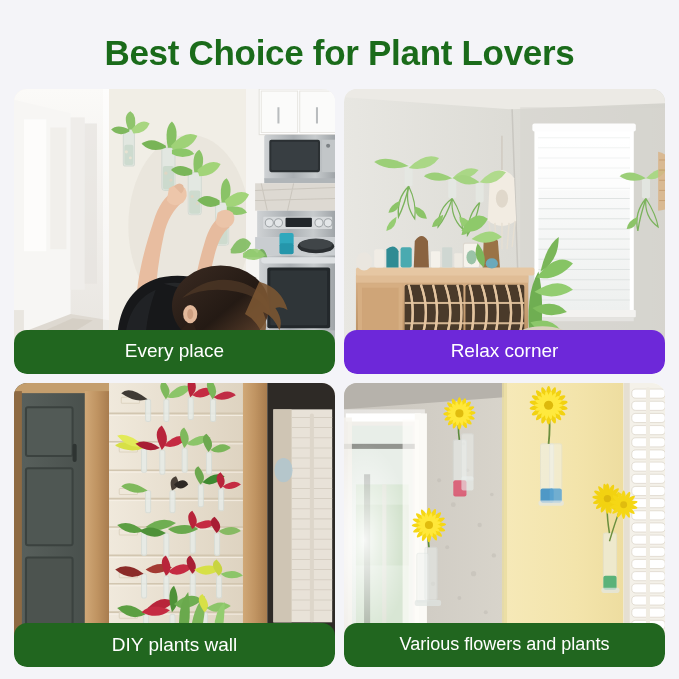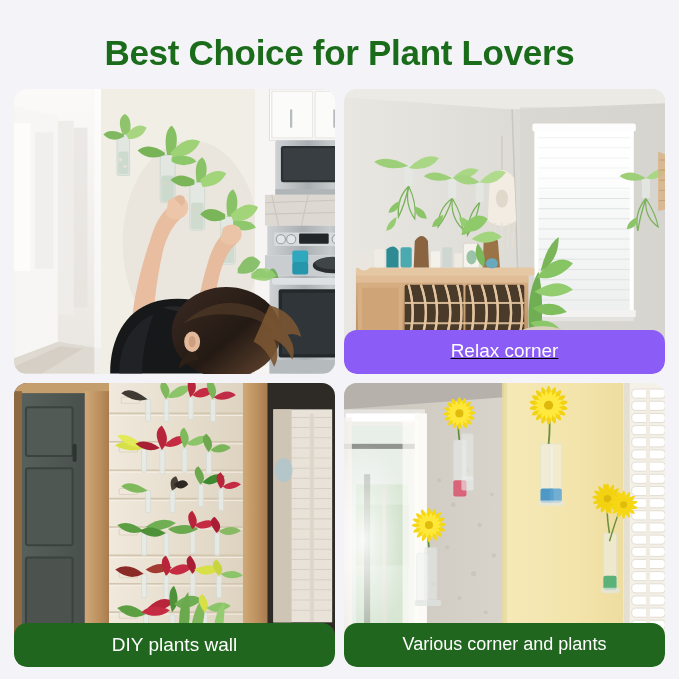--- a/index.html
+++ b/index.html
@@ -230,20 +230,23 @@
           <path d="M150 192 q22 -4 40 8 q-18 -2 -40 -8 z" fill="#2c2e31" opacity=".7"></path>
 
           <ellipse cx="206" cy="214" rx="48" ry="40" fill="url(#hairA)"></ellipse>
           <path d="M168 206 q26 -24 56 -16 q28 8 32 34 q-10 -20 -34 -24 q-30 -6 -54 6 z" fill="#4a3525" opacity=".85"></path>
           <path d="M244 190 q22 6 28 28 q-6 -4 -12 -2 q8 12 4 22 q-6 -14 -16 -18 q6 14 0 24 q-6 -16 -18 -22 z" fill="#7a5532" opacity=".9"></path>
           <path d="M178 228 q-12 6 -14 18 q10 -8 18 -8 z" fill="#2d2017"></path>
 
           <ellipse cx="176" cy="222" rx="7" ry="9" fill="#e3b99b"></ellipse>
           <ellipse cx="176" cy="222" rx="3" ry="5" fill="#cd9e80"></ellipse>
         </svg>
+      </div>
+      <div class="caption-bar" style="background: rgb(33, 102, 31);">
+        <span class="caption-text">Every place</span>
       </div>
     </div>
 
     <div class="card">
       <div class="photo">
         <svg viewBox="0 0 321 250" preserveAspectRatio="xMidYMid slice">
           <defs>
             <linearGradient id="wallB" x1="0" y1="0" x2="1" y2="0">
               <stop offset="0" stop-color="#e8e7e2"></stop>
                 <stop offset="0.55" stop-color="#dcdbd5"></stop>
@@ -364,21 +367,21 @@
           <path d="M186 250 q-6 -46 8 -70 q6 26 2 70 z" fill="#6fae52"></path>
           <path d="M192 186 q20 -26 36 -14 q-16 18 -36 14" fill="#86c464"></path>
           <path d="M190 200 q24 -16 38 -2 q-20 12 -38 2" fill="#93cd70"></path>
           <path d="M188 216 q22 -10 34 4 q-20 8 -34 -4" fill="#7fbd5d"></path>
           <path d="M186 230 q20 -6 30 8 q-20 6 -30 -8" fill="#8cc76a"></path>
           <path d="M196 180 q6 -26 18 -34 q0 24 -18 34" fill="#7ab659"></path>
           <ellipse cx="198" cy="244" rx="26" ry="10" fill="#d9cfbe"></ellipse>
           <path d="M176 244 h44 l-4 6 h-36 z" fill="#cfc3ae"></path>
         </svg>
       </div>
-      <div class="caption-bar" style="background: #8b5cf6; text-decoration: underline;">
+      <div class="caption-bar" style="background: #6d28d9;">
         <span class="caption-text">Relax corner</span>
       </div>
     </div>
 
     <div class="card">
       <div class="photo">
         <svg viewBox="0 0 321 250" preserveAspectRatio="xMidYMid slice">
           <defs>
             <linearGradient id="shipC" x1="0" y1="0" x2="1" y2="0">
               <stop offset="0" stop-color="#f0e9dc"></stop>
@@ -734,18 +737,18 @@
                 <ellipse rx="2.6" ry="14" transform="rotate(104)"></ellipse>
                   <ellipse rx="2.6" ry="14" transform="rotate(130)"></ellipse>
                 <ellipse rx="2.6" ry="14" transform="rotate(156)"></ellipse>
               </g>
               <circle r="3.4" fill="#e0bc0e"></circle>
             </g>
           </g>
         </svg>
       </div>
       <div class="caption-bar" style="background: rgb(33, 102, 31);">
-        <span class="caption-text cap-sm">Various corner and plants</span>
+        <span class="caption-text cap-sm">Various flowers and plants</span>
       </div>
     </div>
 
   </div>
 </div>
 
 </body></html>

